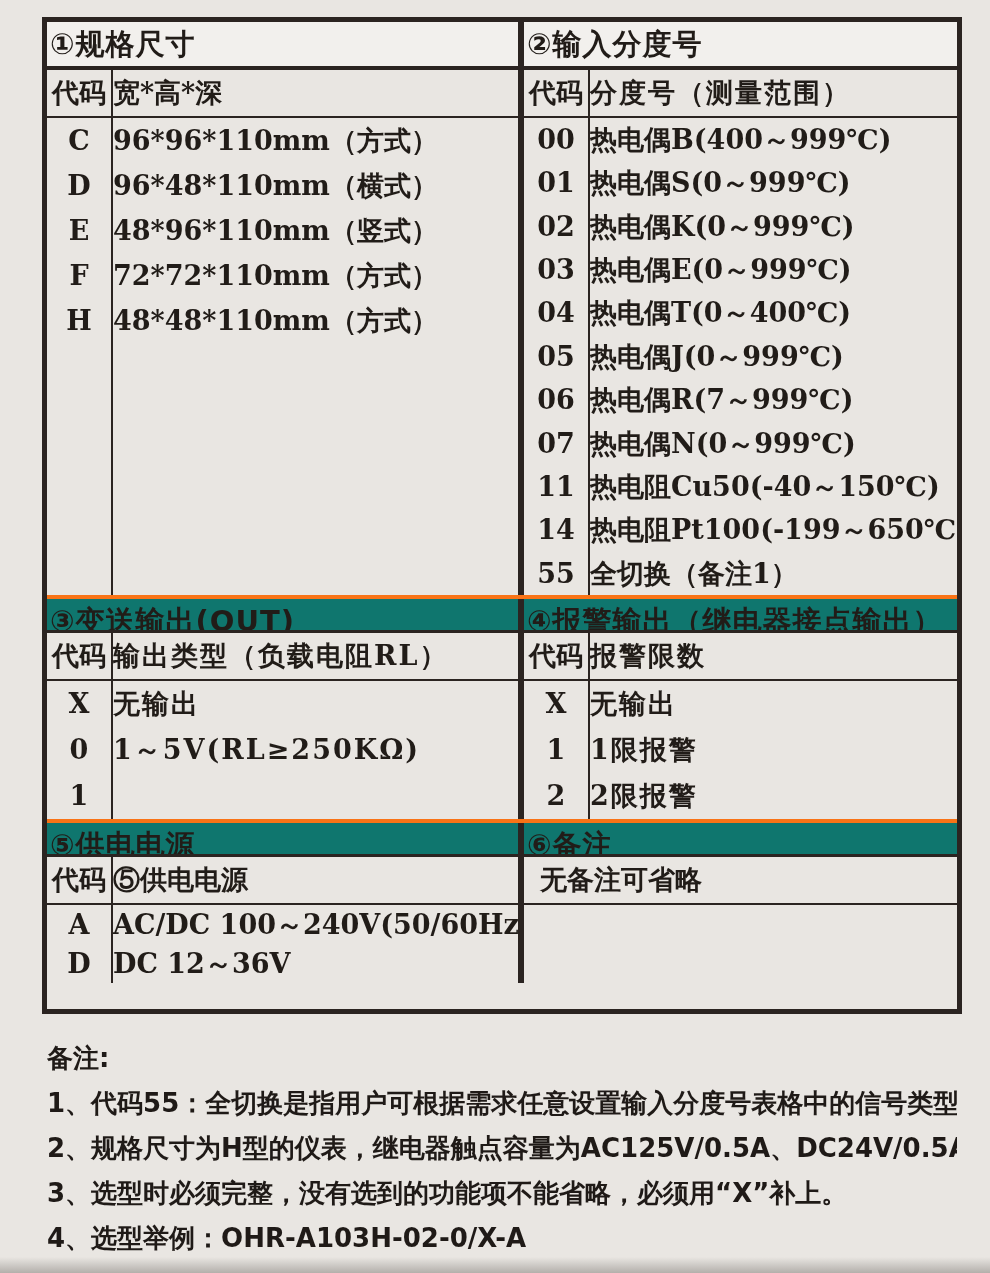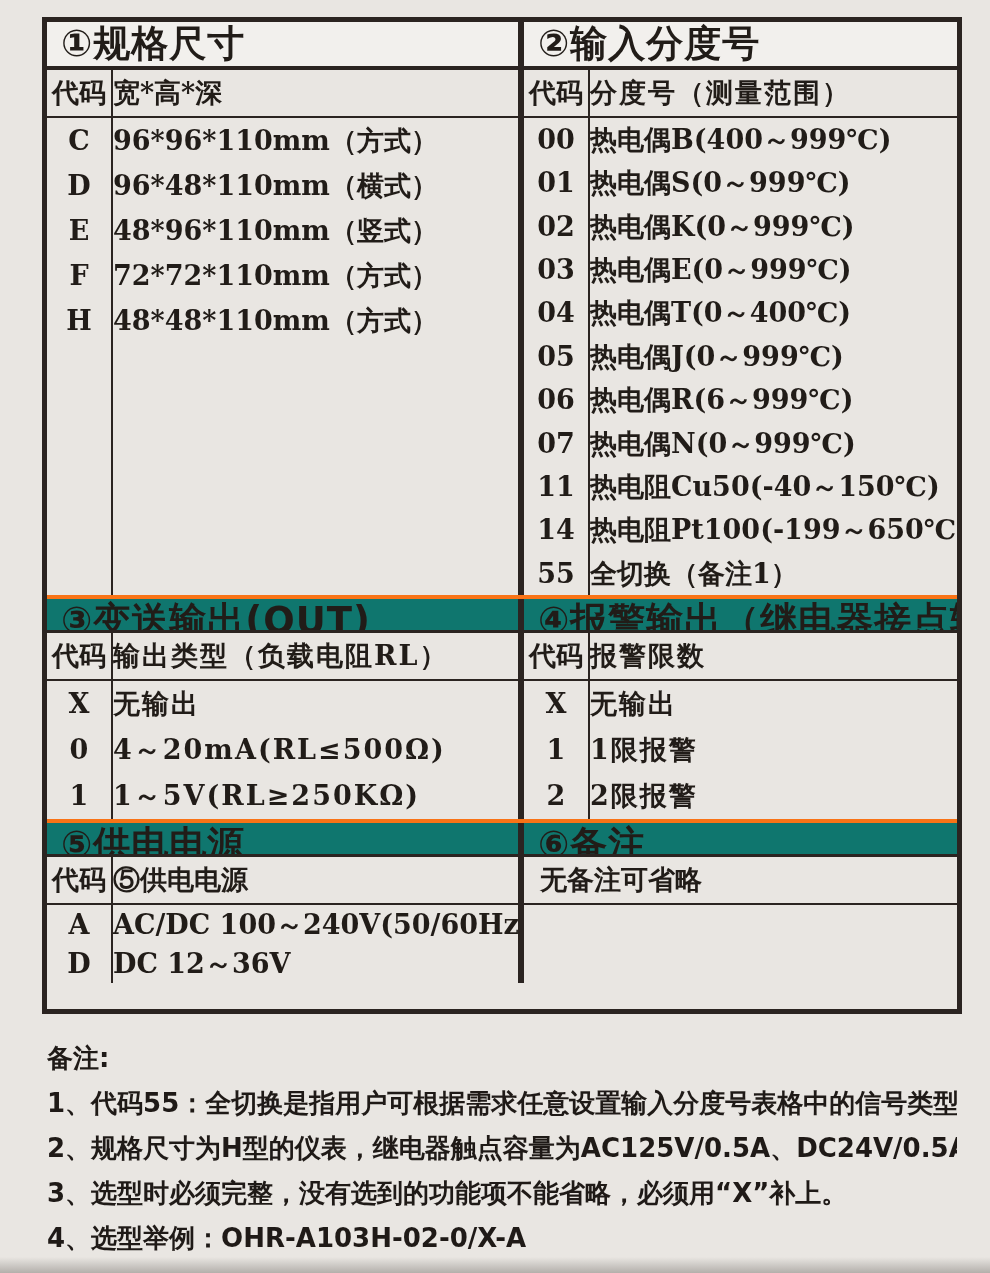--- a/index.html
+++ b/index.html
@@ -16,22 +16,22 @@
     box-sizing:border-box;border:5px solid #2b2421;background:#e9e6e2;
   }
   .trow{display:flex;box-sizing:border-box;width:100%;}
   .pane-l{width:471px;flex:none;box-sizing:border-box;display:flex;}
   .pane-r{flex:1;border-left:6px solid #2b2421;box-sizing:border-box;display:flex;min-width:0;}
   
   .sec-row{height:48px;border-bottom:4px solid #2b2421;background:#f2f0ed;}
   .sec-row2{height:38px;border-top:4px solid #f97316;border-bottom:3px solid #2b2421;background:#0f766e;}
   .sec-title{
     font-family:"DejaVu Sans","Liberation Sans",sans-serif;
-    font-weight:bold;font-size:37px;line-height:44px;
-    padding-left:14px;white-space:nowrap;overflow:hidden;letter-spacing:1px;
+    font-weight:bold;font-size:29px;line-height:44px;
+    padding-left:3px;white-space:nowrap;overflow:hidden;letter-spacing:1px;
   }
   
   .colhead-row{height:48px;border-bottom:2px solid #2b2421;}
   .head-ln{font-weight:bold;font-size:27px;line-height:46px;white-space:nowrap;overflow:hidden;}
   
   .code-col{width:66px;flex:none;border-right:2px solid #2b2421;box-sizing:border-box;
             display:flex;flex-direction:column;text-align:center;}
   .desc-col{flex:1;display:flex;flex-direction:column;min-width:0;}
   .ln{font-weight:bold;font-size:27px;white-space:nowrap;overflow:hidden;}
   .h45{height:45px;line-height:45px;}
@@ -122,21 +122,21 @@
           <div class="ln h43">14</div>
           <div class="ln h43">55</div>
         </div>
         <div class="desc-col">
           <div class="ln h43">热电偶B(400～999℃)</div>
           <div class="ln h43">热电偶S(0～999℃)</div>
           <div class="ln h43">热电偶K(0～999℃)</div>
           <div class="ln h43">热电偶E(0～999℃)</div>
           <div class="ln h43">热电偶T(0～400℃)</div>
           <div class="ln h43">热电偶J(0～999℃)</div>
-          <div class="ln h43">热电偶R(6～999℃)</div>
+          <div class="ln h43">热电偶R(7～999℃)</div>
           <div class="ln h43">热电偶N(0～999℃)</div>
           <div class="ln h43">热电阻Cu50(-40～150℃)</div>
           <div class="ln h43">热电阻Pt100(-199～650℃)</div>
           <div class="ln h43">全切换（备注1）</div>
         </div>
       </div>
     </div>
 
     <div class="trow sec-row2">
       <div class="pane-l">
@@ -168,21 +168,20 @@
 
     <div class="trow body2">
       <div class="pane-l">
         <div class="code-col">
           <div class="ln h46">X</div>
           <div class="ln h46">0</div>
           <div class="ln h46">1</div>
         </div>
         <div class="desc-col">
           <div class="ln h46 spread">无输出</div>
-          <div class="ln h46 spread">4～20mA(RL≤500Ω)</div>
           <div class="ln h46 spread">1～5V(RL≥250KΩ)</div>
         </div>
       </div>
       <div class="pane-r">
         <div class="code-col">
           <div class="ln h46">X</div>
           <div class="ln h46">1</div>
           <div class="ln h46">2</div>
         </div>
         <div class="desc-col">

